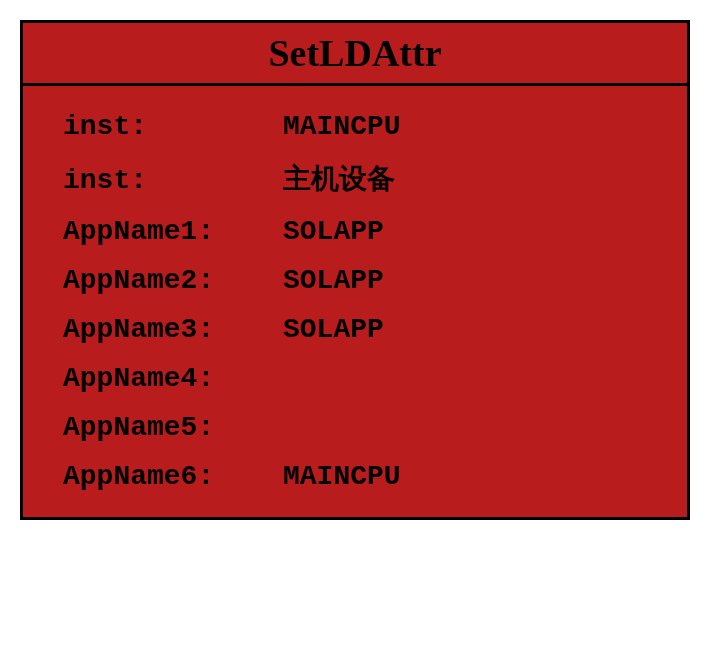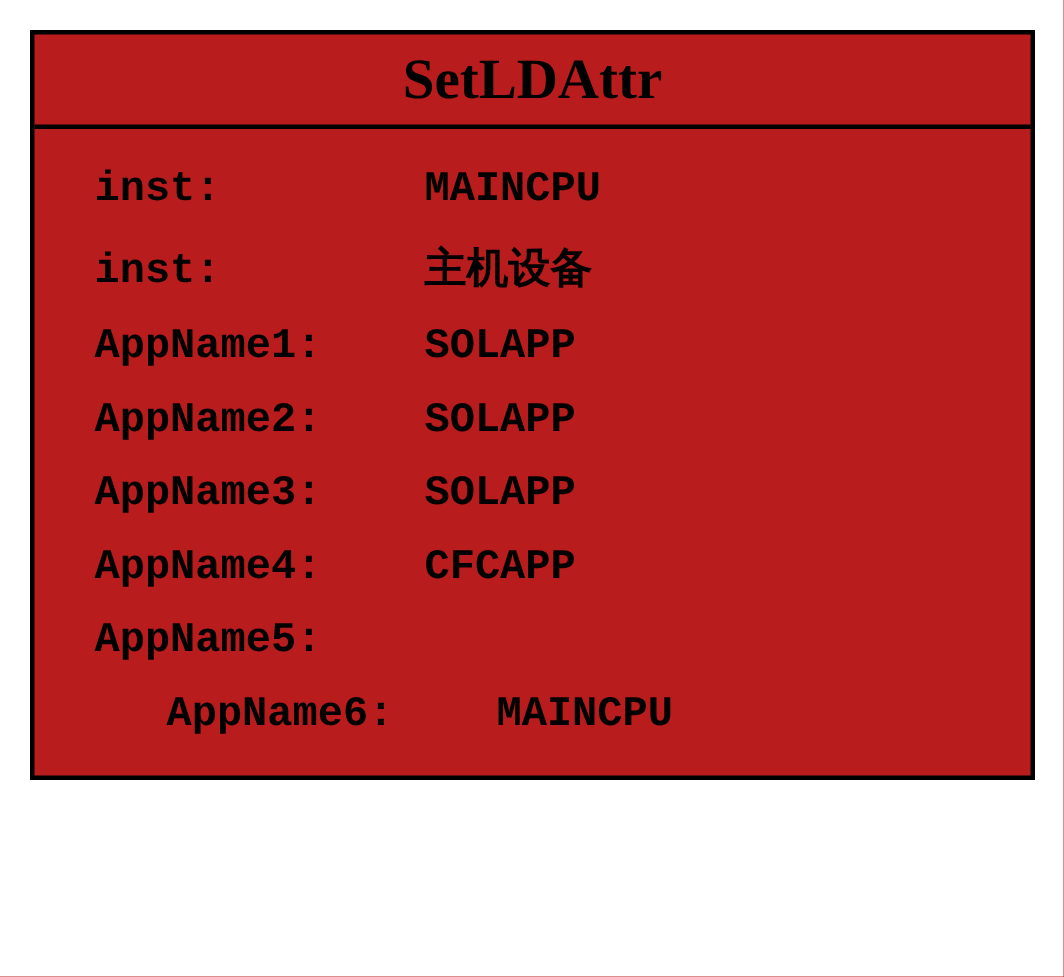--- a/index.html
+++ b/index.html
@@ -30,21 +30,20 @@
     }
     .row {
       display: flex;
       align-items: baseline;
       margin-bottom: 18px;
       font-size: 28px;
       font-family: "Courier New", monospace;
     }
     .row:last-child {
       margin-bottom: 0;
-      margin-left: 48px;
     }
     .label {
       width: 220px;
       flex-shrink: 0;
     }
     .value {
       font-family: "Courier New", monospace;
     }
     .cjk {
       font-family: "SimSun", "宋体", serif;
@@ -71,21 +70,20 @@
     <div class="row">
       <span class="label">AppName2:</span>
       <span class="value">SOLAPP</span>
     </div>
     <div class="row">
       <span class="label">AppName3:</span>
       <span class="value">SOLAPP</span>
     </div>
     <div class="row">
       <span class="label">AppName4:</span>
-      <span class="value">CFCAPP</span>
     </div>
     <div class="row">
       <span class="label">AppName5:</span>
     </div>
     <div class="row">
       <span class="label">AppName6:</span>
       <span class="value">MAINCPU</span>
     </div>
   </div>
 </div>

